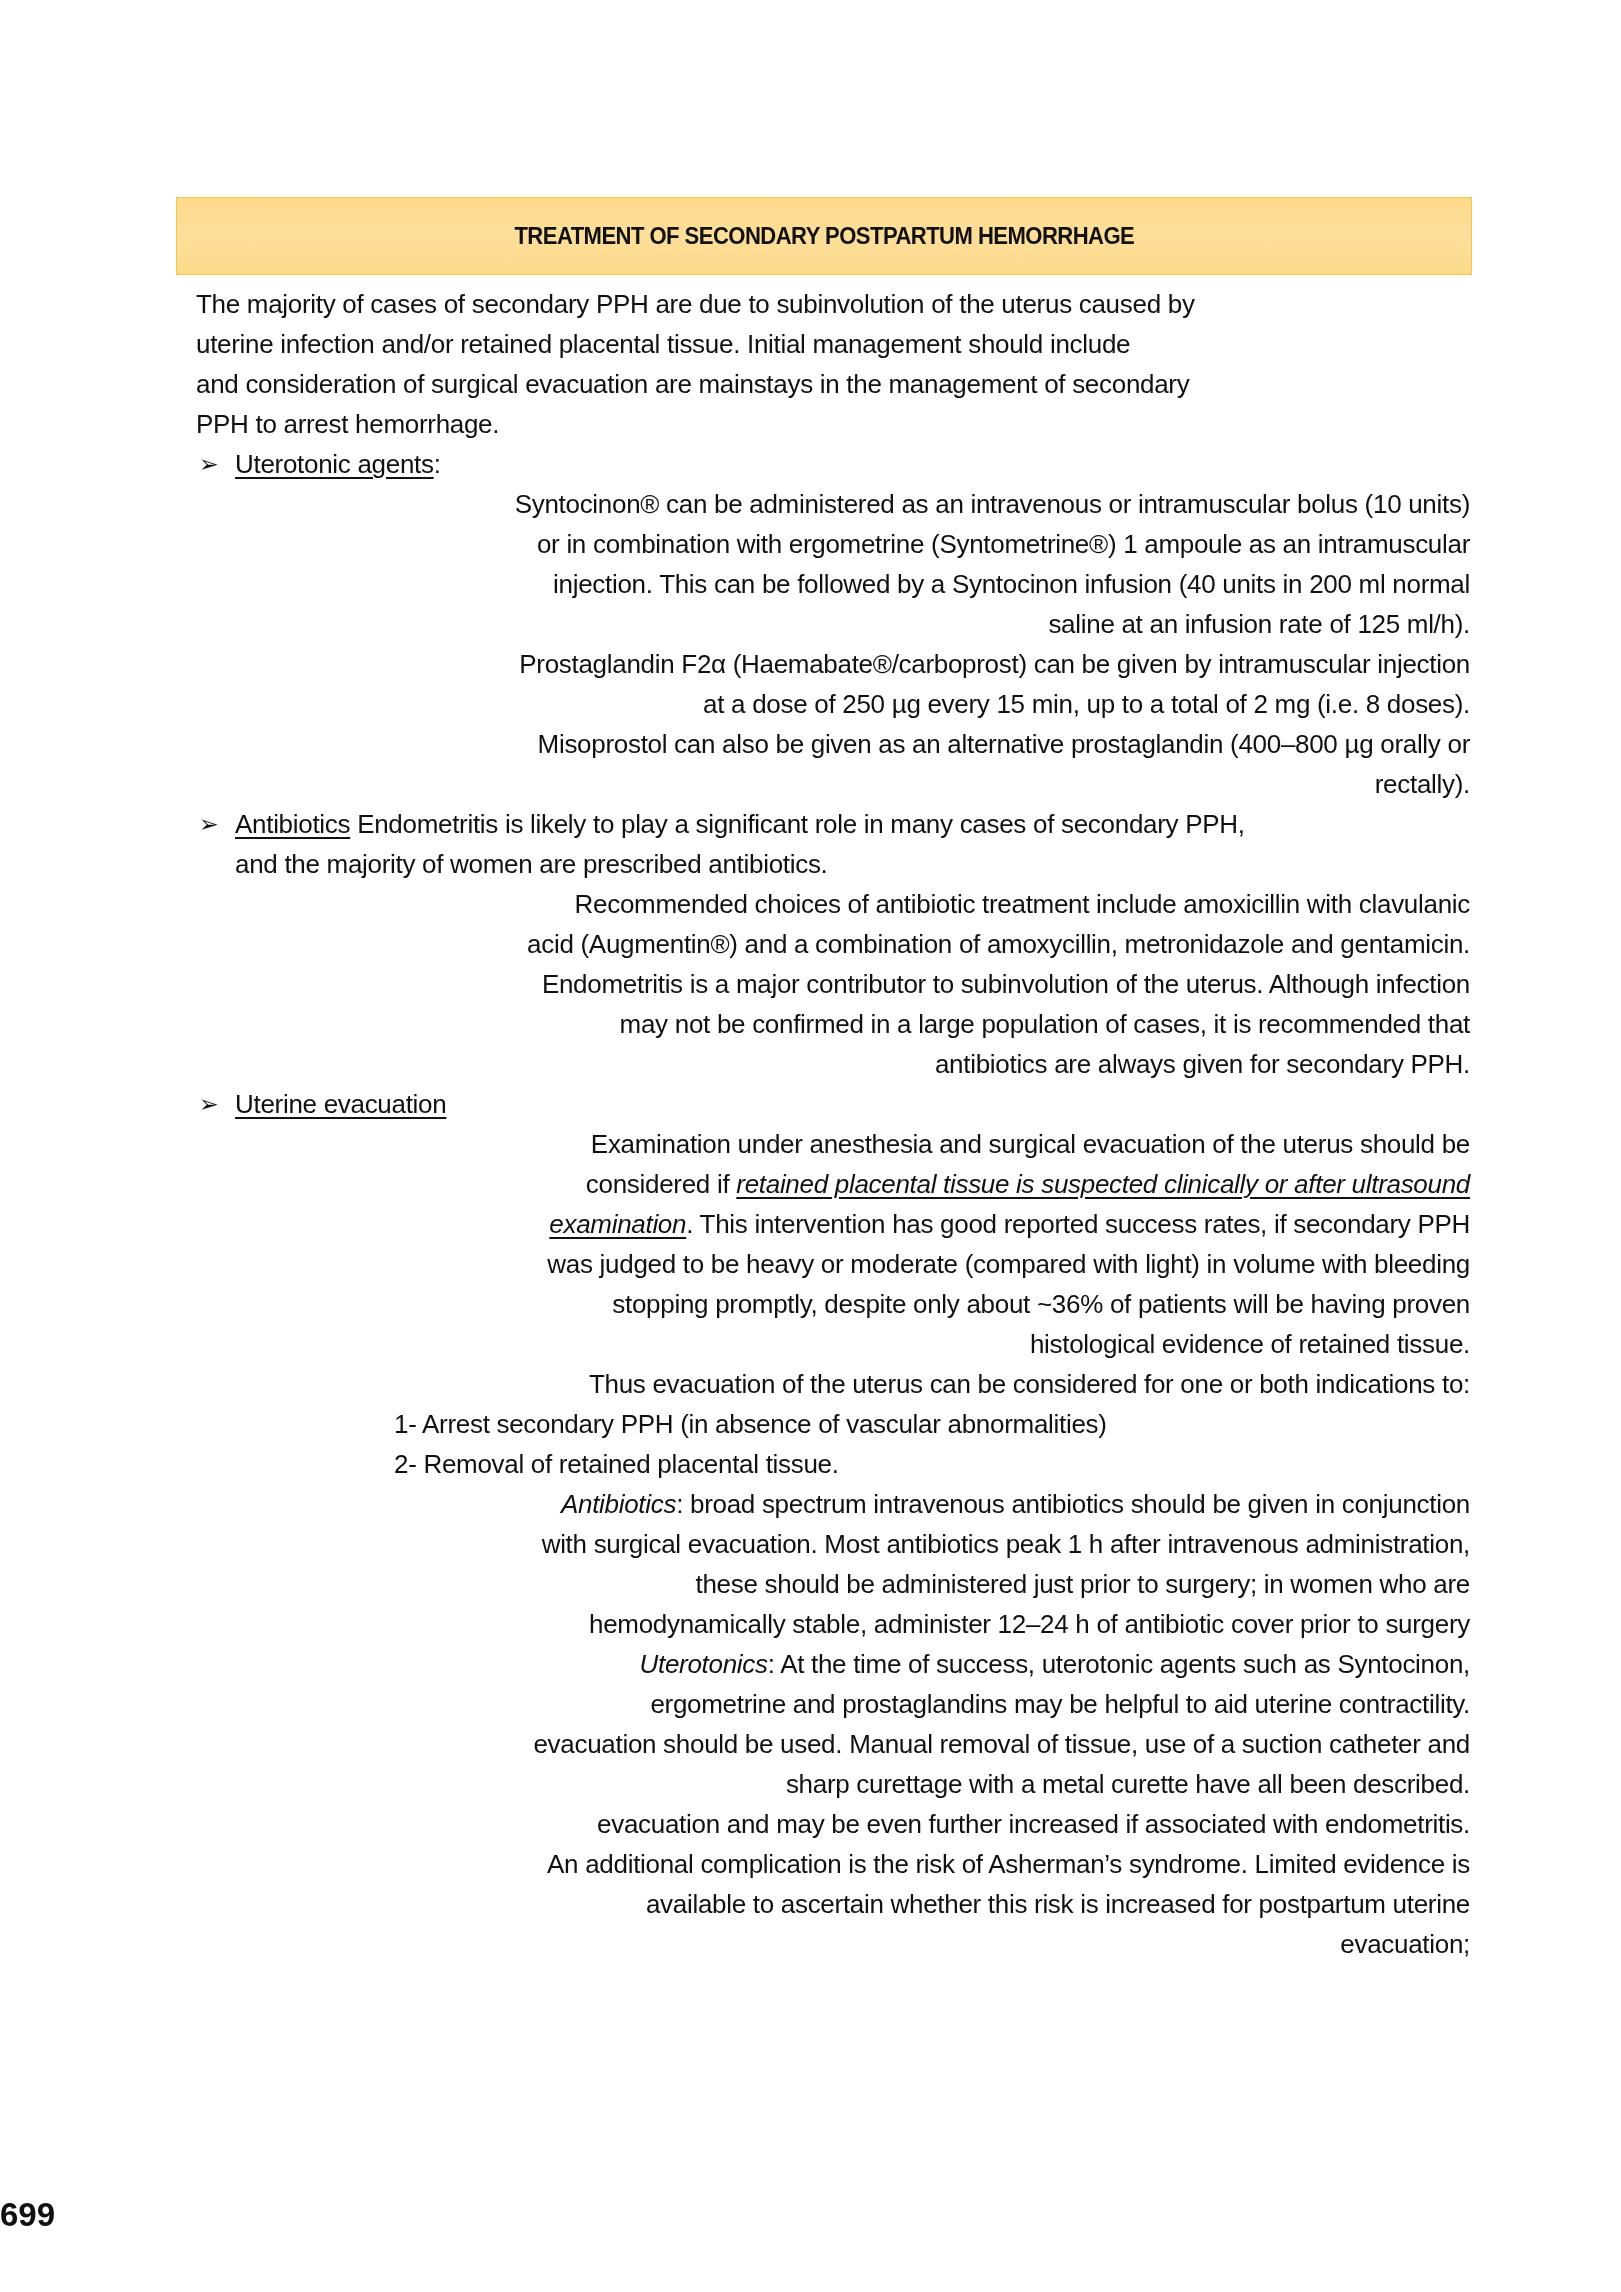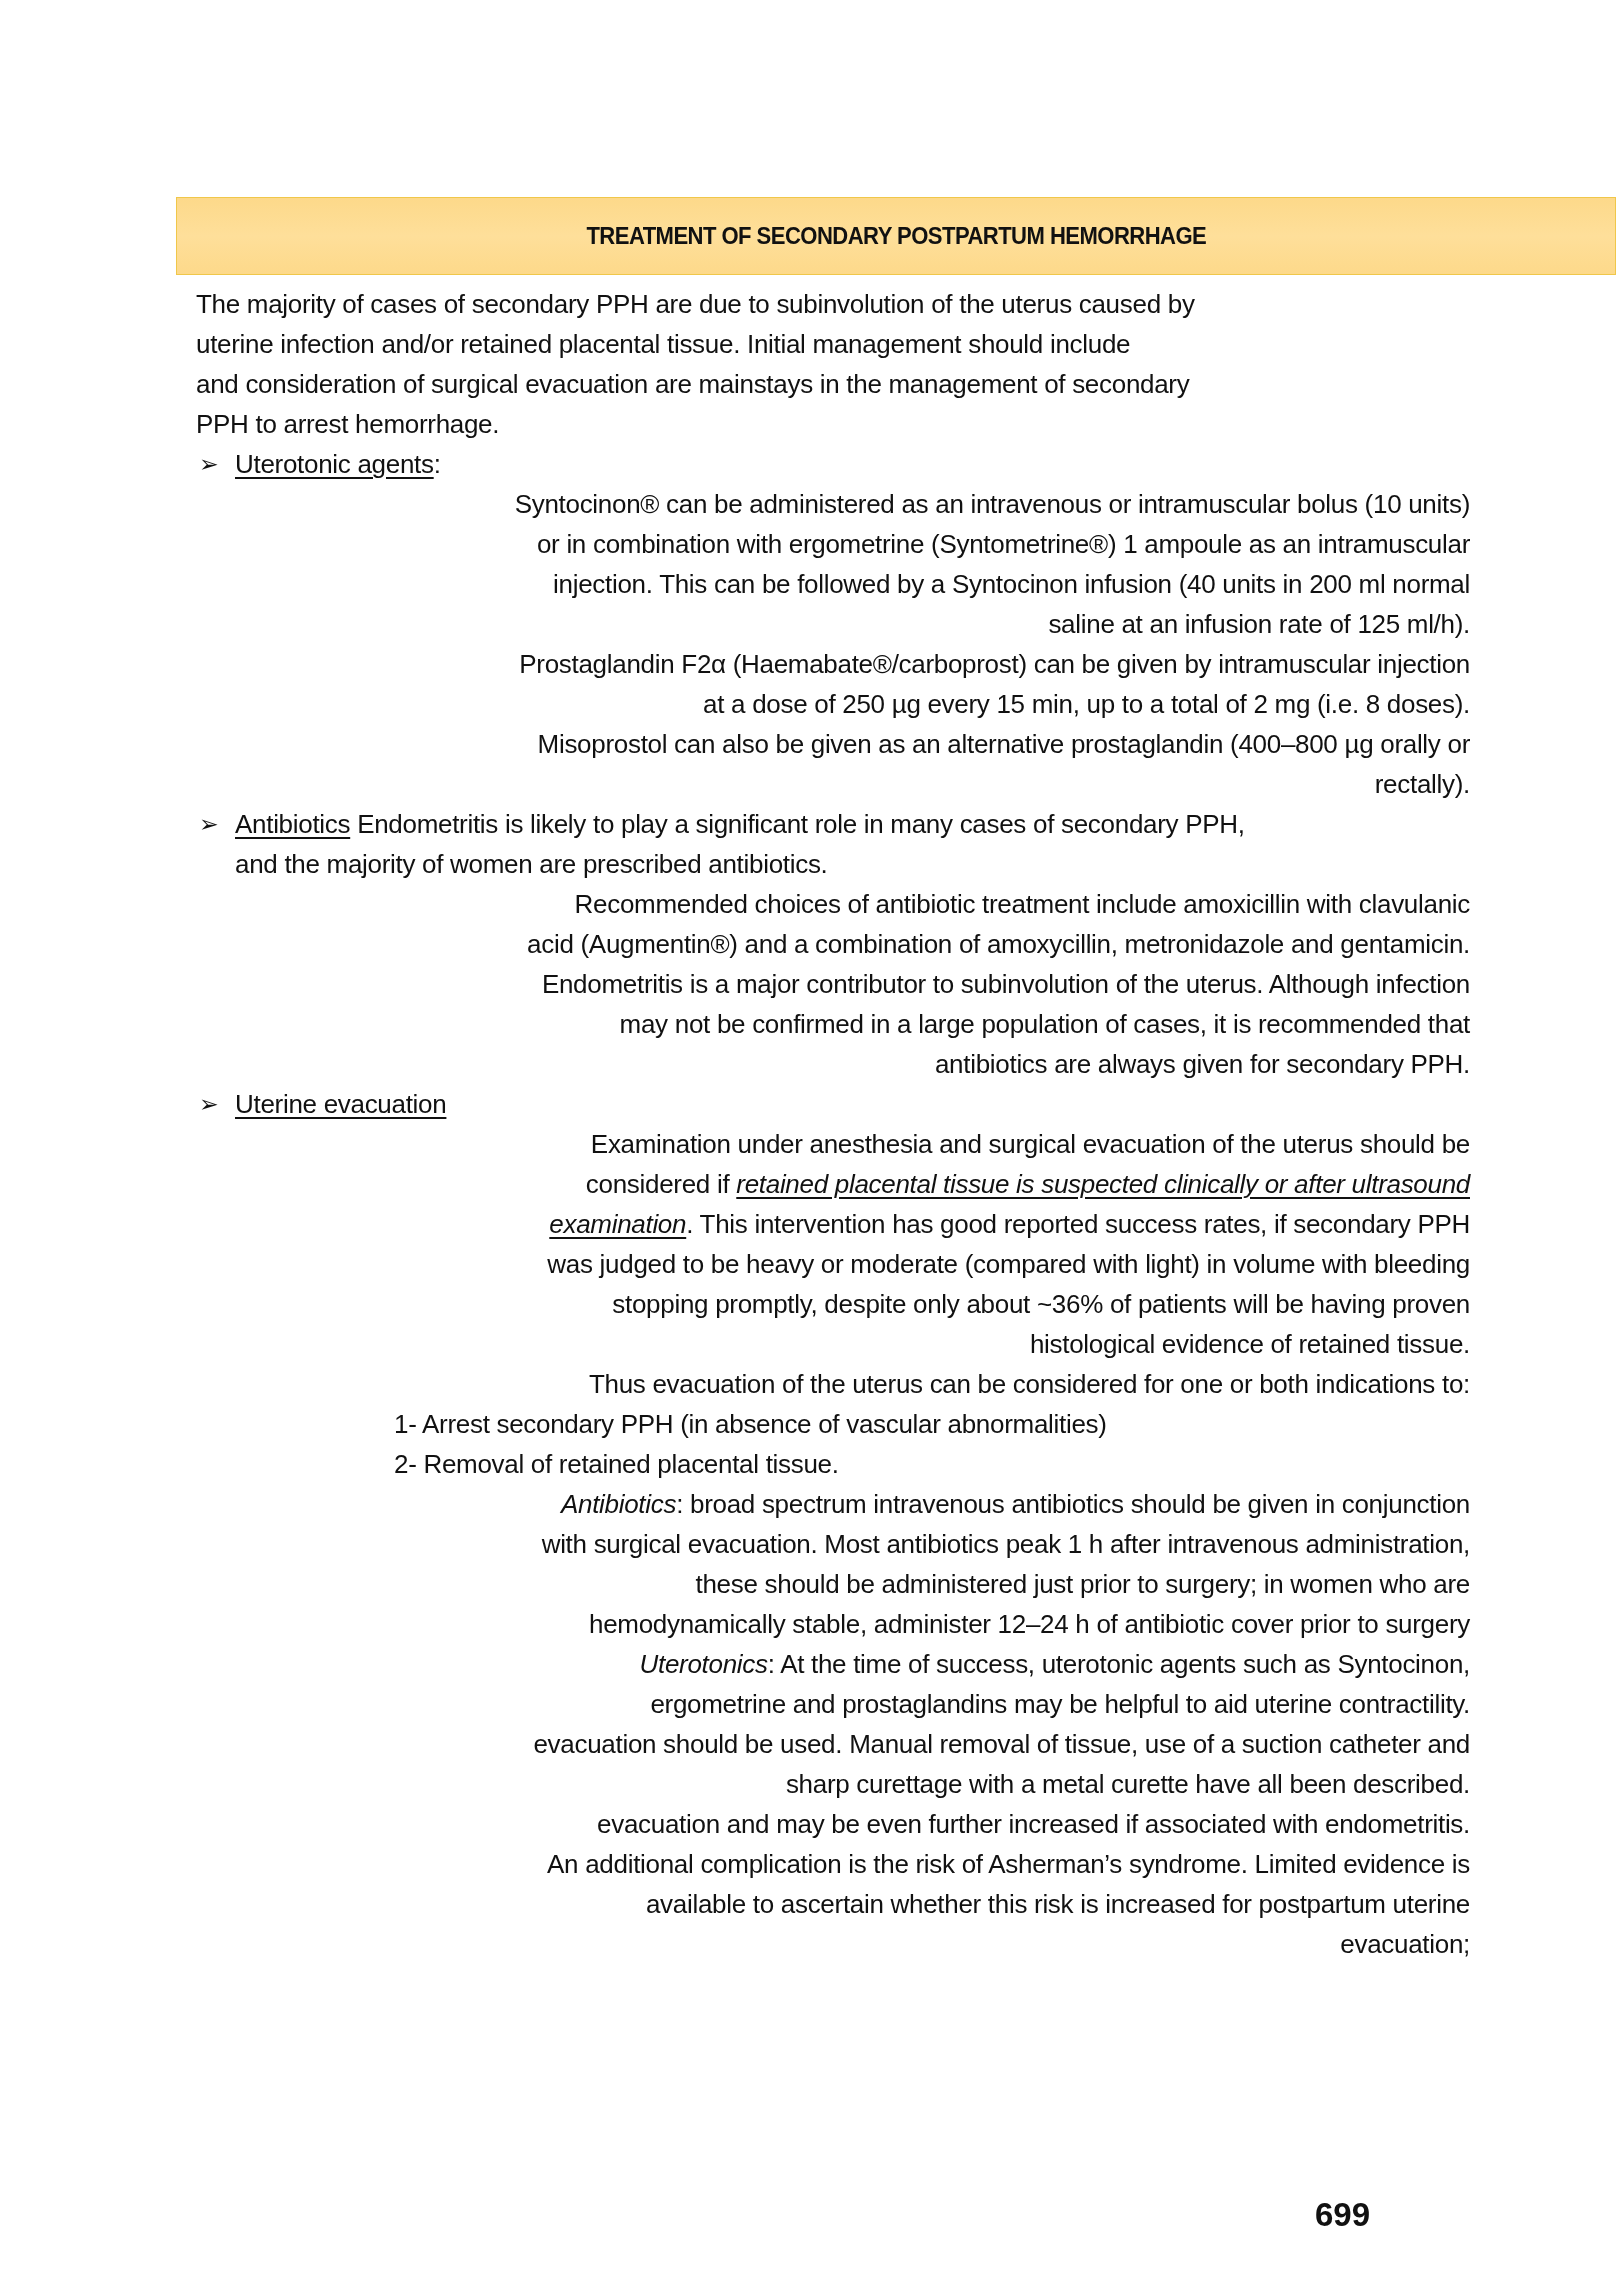--- a/index.html
+++ b/index.html
@@ -1,37 +1,37 @@
 <!DOCTYPE html>
 <html><head>
 <meta charset="utf-8">
 <style>
   html, body { margin: 0; padding: 0; background: #ffffff; }
   body { width: 1621px; height: 2293px; position: relative; overflow: hidden;
          font-family: "Liberation Sans Narrow", "Liberation Sans", sans-serif; color: #111; }
   .header {
-    position: absolute; left: 176px; top: 197px; width: 1440px; height: 78px;
+    position: absolute; left: 176px; top: 197px; width: 1296px; height: 78px;
     background: linear-gradient(#fdd98a, #fedf9a 50%, #fdd98a);
     border: 1px solid #f0c74a; box-sizing: border-box;
     display: flex; align-items: center; justify-content: center;
   }
   .header-title { font-family: "Liberation Sans", sans-serif; font-weight: bold; font-size: 24.5px;
     letter-spacing: -0.6px; transform: scaleX(0.9); }
   .body { position: absolute; left: 196px; top: 284px; width: 1274px;
     font-family: "Liberation Sans", sans-serif; font-size: 26px; line-height: 40px;
     letter-spacing: -0.3px; }
   .line { white-space: nowrap; height: 40px; }
   .ind1 { padding-left: 100px; text-align: right; }
   .ind2 { padding-left: 198px; }
   .bullet-line { position: relative; padding-left: 39px; }
   .bullet { position: absolute; left: 2.9px; top: 0; font-size: 23.5px; }
   .u { text-decoration: underline; text-decoration-thickness: 2px; text-underline-offset: 3.9px; }
   .b { font-weight: normal; }
   .i { font-style: italic; }
-  .page-number { position: absolute; left: 0; width: 1370px; top: 2196px; text-align: right;
+  .page-number { position: absolute; left: 0; width: 1370px; top: 2196px; text-align: left;
     font-family: "Liberation Sans", sans-serif; font-weight: bold; font-size: 33px; }
 </style>
 </head>
 <body>
 
 <div class="header">
   <span class="header-title">TREATMENT OF SECONDARY POSTPARTUM HEMORRHAGE</span>
 </div>
 
 <div class="body">

